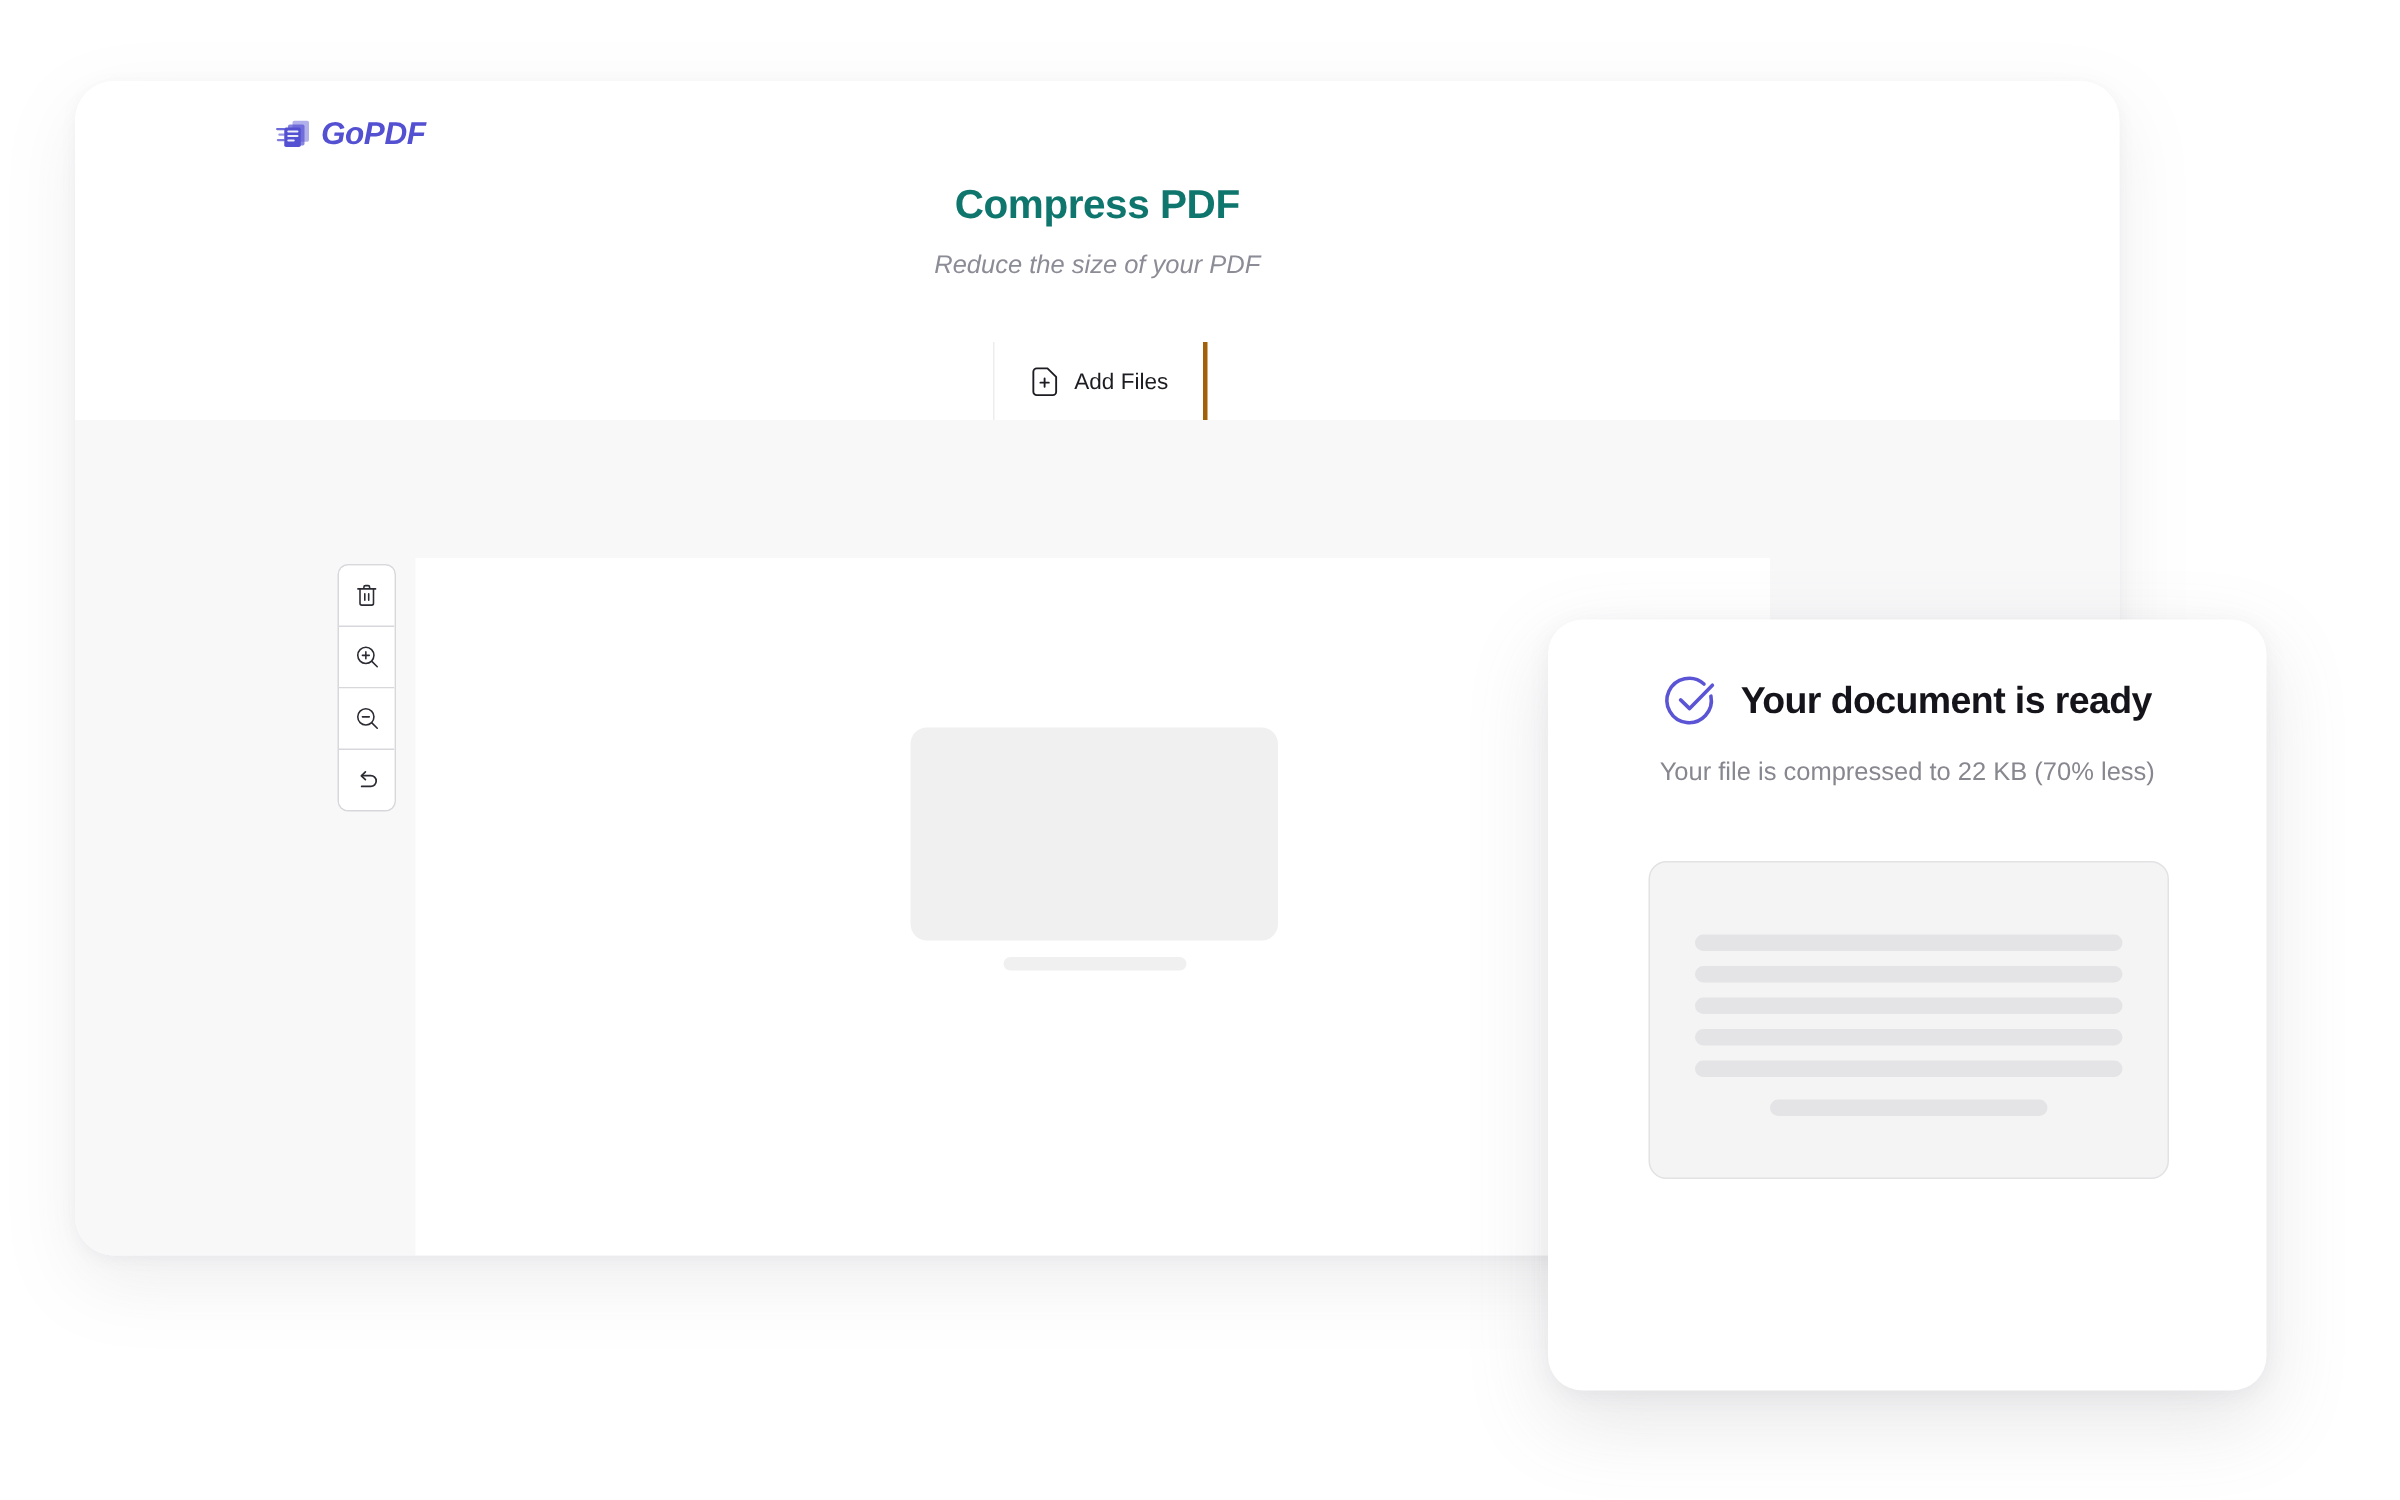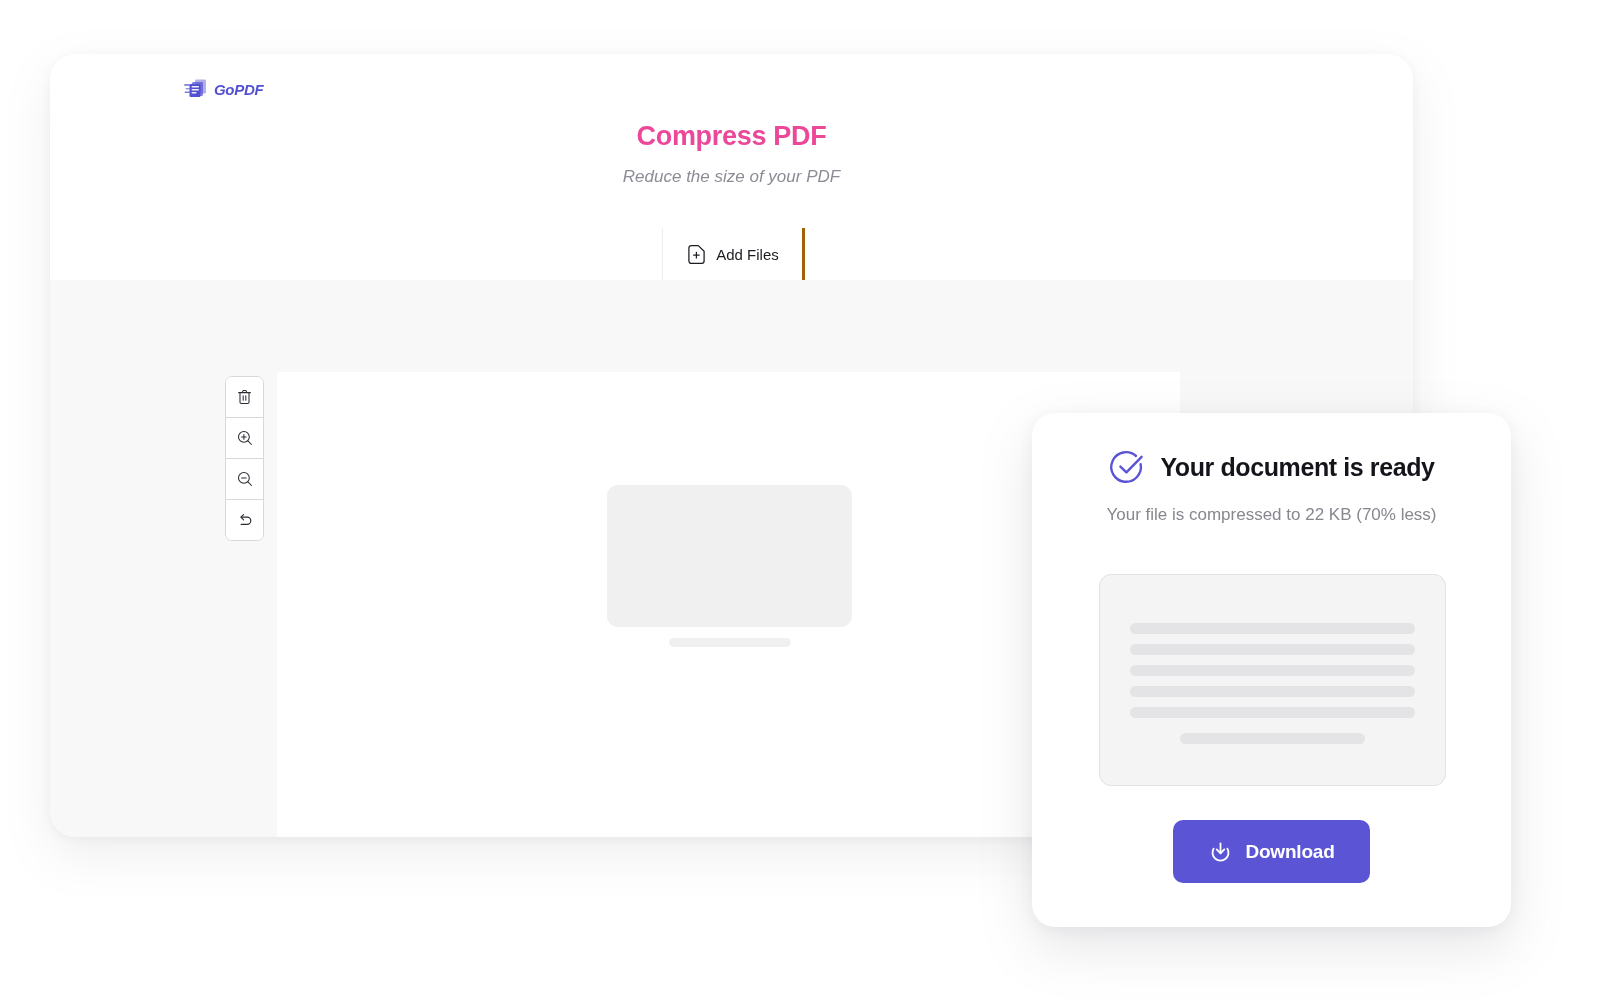--- a/index.html
+++ b/index.html
@@ -53,36 +53,36 @@
     display: flex;
     align-items: center;
     gap: 4px;
   }
   .brand-icon {
     width: 26px;
     height: 22px;
     display: block;
   }
   .brand-text {
-    font-size: 15px;
+    font-size: 21px;
     font-weight: bold;
     font-style: italic;
     color: #5450d2;
     letter-spacing: -0.3px;
   }
 
   .page-title {
     position: absolute;
     left: 0;
     top: 67px;
     width: 1363px;
     text-align: center;
     font-size: 27px;
     font-weight: bold;
-    color: #ec4899;
+    color: #0f766e;
     letter-spacing: -0.3px;
   }
   .page-subtitle {
     position: absolute;
     left: 0;
     top: 113px;
     width: 1363px;
     text-align: center;
     font-size: 17px;
     color: #8c8c96;
@@ -387,25 +387,15 @@
       <div class="preview-lines">
         <div class="sk-line"></div>
         <div class="sk-line"></div>
         <div class="sk-line"></div>
         <div class="sk-line"></div>
         <div class="sk-line"></div>
         <div class="sk-line short"></div>
       </div>
     </div>
 
-    <button class="download-btn">
-      <span>
-        <svg width="25" height="25" viewBox="0 0 25 25" fill="none" xmlns="http://www.w3.org/2000/svg">
-          <path d="M12.5 4.4v9.4" stroke="#ffffff" stroke-width="1.8" stroke-linecap="round"></path>
-          <path d="M8.7 10.4l3.8 3.9 3.8-3.9" stroke="#ffffff" stroke-width="1.8" stroke-linecap="round" stroke-linejoin="round"></path>
-          <path d="M5.6 9.6a8 8 0 1 0 13.8 0" stroke="#ffffff" stroke-width="1.8" stroke-linecap="round"></path>
-        </svg>
-      </span>
-      <span>Download</span>
-    </button>
   </div>
 
 </div>
 
 </body></html>

